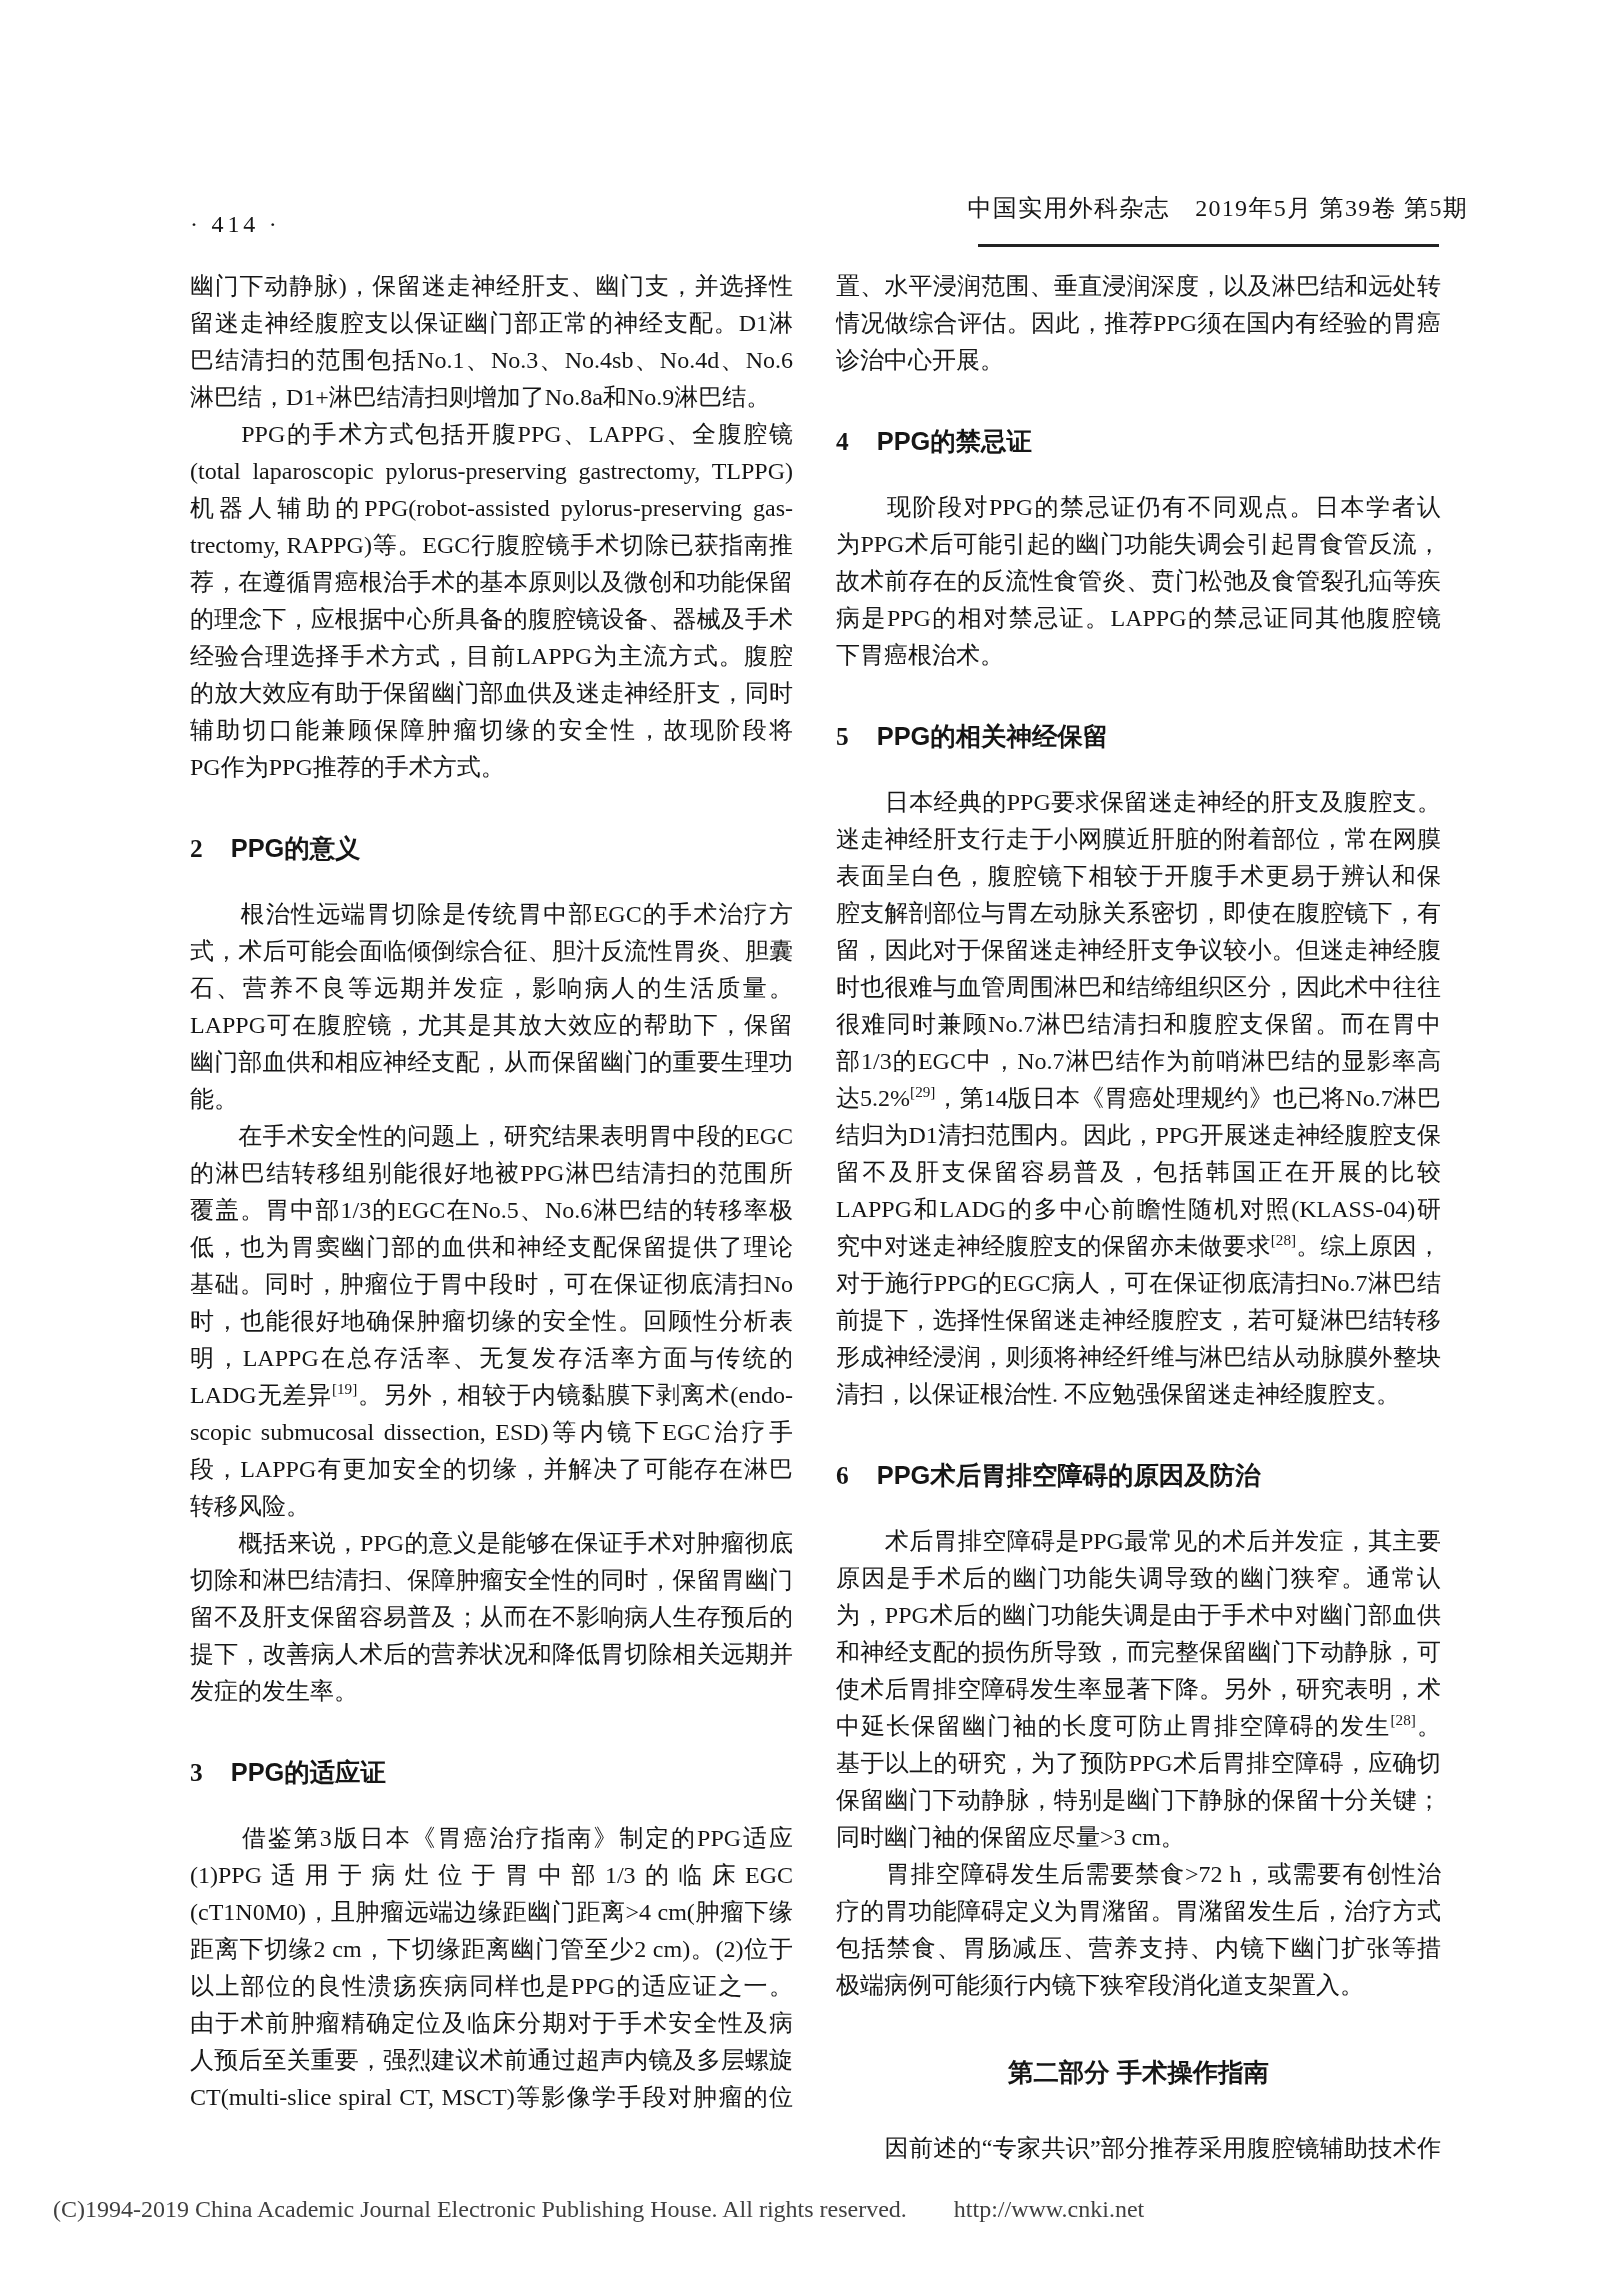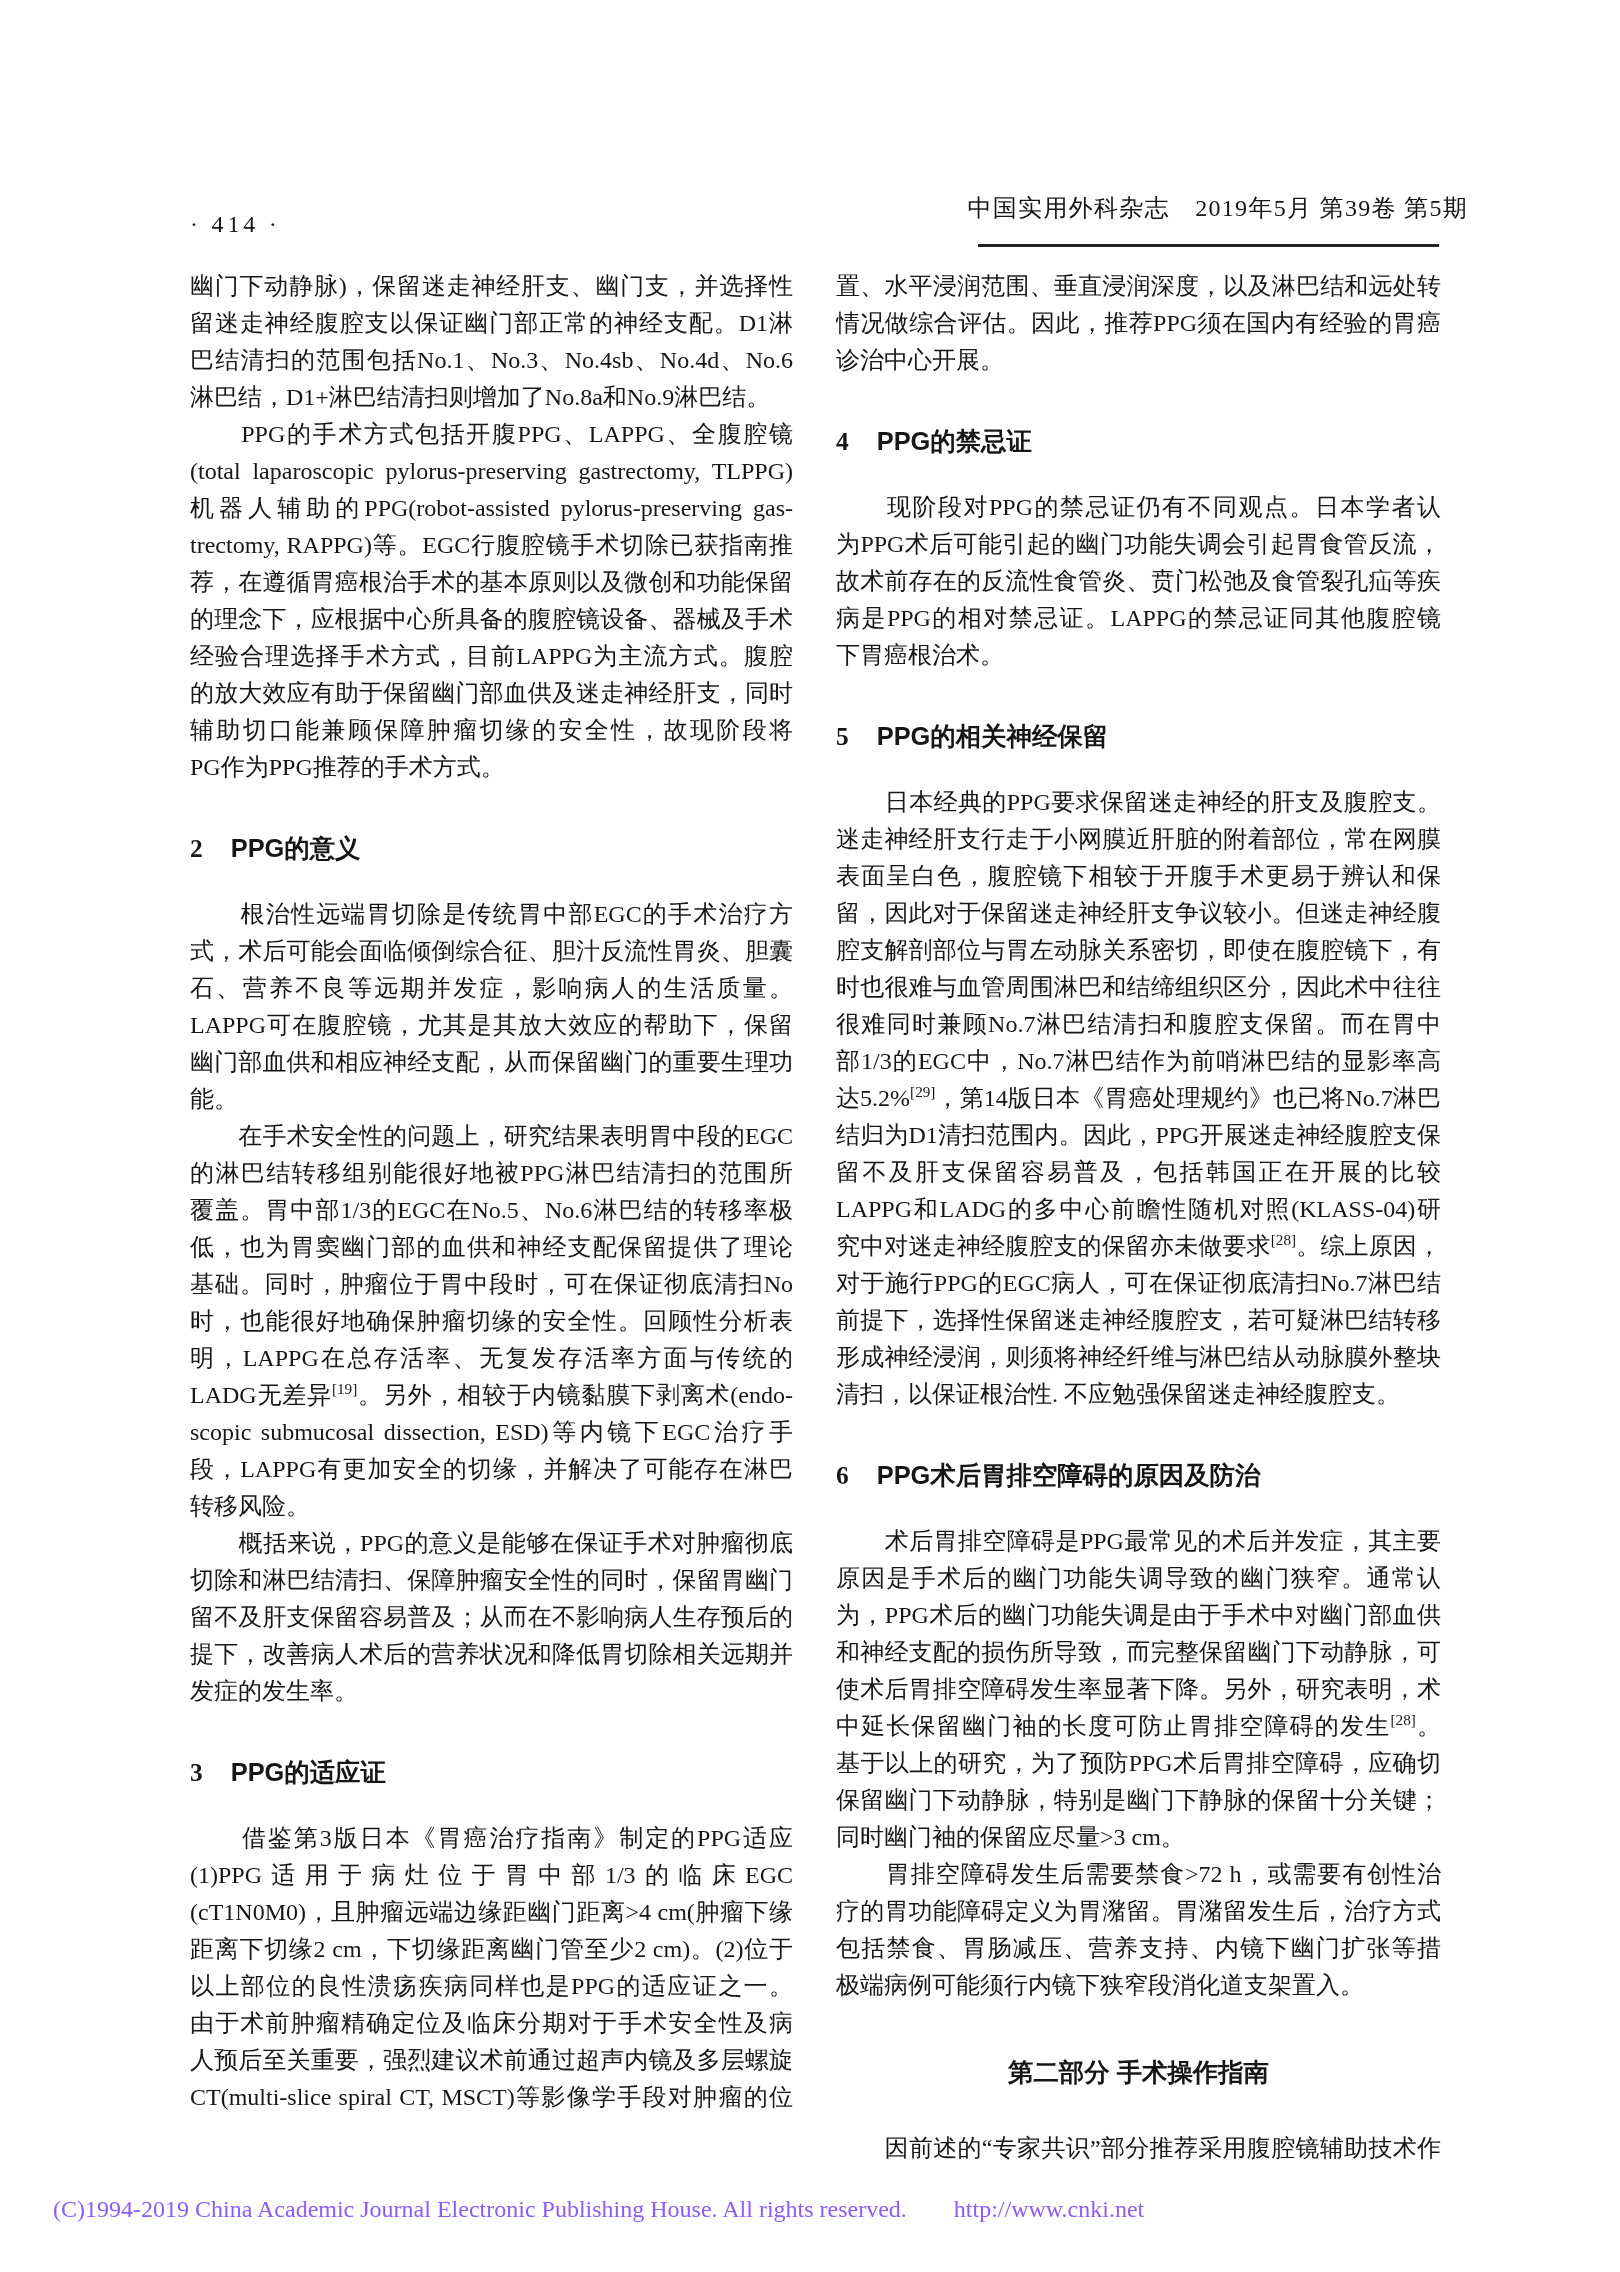--- a/index.html
+++ b/index.html
@@ -73,21 +73,21 @@
     font-size: 25.4px;
     line-height: 37px;
     margin: 50px 0 39px 0;
     text-align: left;
     text-align-last: center;
   }
   
   .footer {
     position: absolute; left: 53px; top: 2196px;
     width: 1524px;
-    color: #8b5cf6;
+    color: #404040;
     font-size: 24px;
     display: flex;
     gap: 47px;
     white-space: nowrap;
   }
 </style>
 </head>
 <body>
 
 <div class="page">
@@ -166,22 +166,22 @@
       <div class="line">故术前存在的反流性食管炎、贲门松弛及食管裂孔疝等疾</div>
       <div class="line">病是PPG的相对禁忌证。LAPPG的禁忌证同其他腹腔镜</div>
       <div class="line nostretch">下胃癌根治术。</div>
       <div class="h">
         <span class="hnum">5</span>
         <span>PPG的相关神经保留</span>
       </div>
       <div class="line">　　日本经典的PPG要求保留迷走神经的肝支及腹腔支。</div>
       <div class="line">迷走神经肝支行走于小网膜近肝脏的附着部位，常在网膜</div>
       <div class="line">表面呈白色，腹腔镜下相较于开腹手术更易于辨认和保</div>
+      <div class="line">腔支解剖部位与胃左动脉关系密切，即使在腹腔镜下，有</div>
       <div class="line">留，因此对于保留迷走神经肝支争议较小。但迷走神经腹</div>
-      <div class="line">腔支解剖部位与胃左动脉关系密切，即使在腹腔镜下，有</div>
       <div class="line">时也很难与血管周围淋巴和结缔组织区分，因此术中往往</div>
       <div class="line">很难同时兼顾No.7淋巴结清扫和腹腔支保留。而在胃中</div>
       <div class="line">部1/3的EGC中，No.7淋巴结作为前哨淋巴结的显影率高</div>
       <div class="line">达5.2%<sup>[29]</sup>，第14版日本《胃癌处理规约》也已将No.7淋巴</div>
       <div class="line">结归为D1清扫范围内。因此，PPG开展迷走神经腹腔支保</div>
       <div class="line">留不及肝支保留容易普及，包括韩国正在开展的比较</div>
       <div class="line">LAPPG和LADG的多中心前瞻性随机对照(KLASS-04)研</div>
       <div class="line">究中对迷走神经腹腔支的保留亦未做要求<sup>[28]</sup>。综上原因，</div>
       <div class="line">对于施行PPG的EGC病人，可在保证彻底清扫No.7淋巴结</div>
       <div class="line">前提下，选择性保留迷走神经腹腔支，若可疑淋巴结转移</div>

